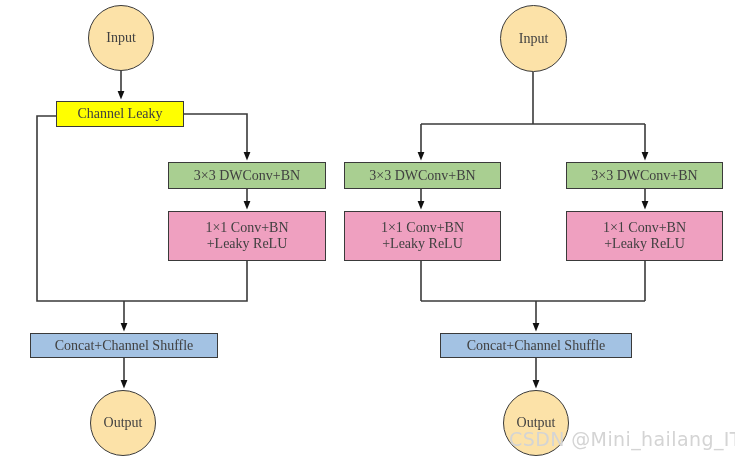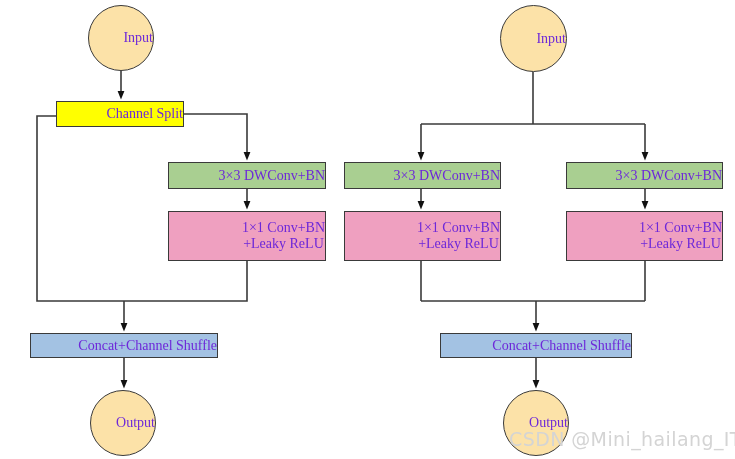--- a/index.html
+++ b/index.html
@@ -25,23 +25,23 @@
     width: 735px;
     height: 459px;
     pointer-events: none;
   }
   .node {
     position: absolute;
     box-sizing: border-box;
     border: 1px solid #3a3a3a;
     display: flex;
     align-items: center;
-    justify-content: flex-end;
+    justify-content: center;
     text-align: center;
-    color: #6d28d9;
+    color: #404040;
     line-height: 1.12;
     white-space: pre-line;
   }
   .circle {
     border-radius: 50%;
     font-size: 14px;
   }
   .rect {
     font-size: 14px;
   }
@@ -83,21 +83,21 @@
         <path d="M421,261 L421,301" fill="none" stroke="#3a3a3a" stroke-width="1.6" stroke-linecap="butt" stroke-linejoin="miter"></path>
         <path d="M645,261 L645,301" fill="none" stroke="#3a3a3a" stroke-width="1.6" stroke-linecap="butt" stroke-linejoin="miter"></path>
         <path d="M421,301 L645,301" fill="none" stroke="#3a3a3a" stroke-width="1.6" stroke-linecap="butt" stroke-linejoin="miter"></path>
         <path d="M536,301 L536,327" fill="none" stroke="#3a3a3a" stroke-width="1.6" stroke-linecap="butt" stroke-linejoin="miter" marker-end="url(#arrowhead)"></path>
         <path d="M536,358 L536,384" fill="none" stroke="#3a3a3a" stroke-width="1.6" stroke-linecap="butt" stroke-linejoin="miter" marker-end="url(#arrowhead)"></path>
       </g>
   </svg>
 
   <div id="node-layer">
       <div class="node circle" style="left: 88px; top: 5px; width: 66px; height: 66px; background: rgb(252, 226, 168);"><span>Input</span></div>
-      <div class="node rect" style="left: 56px; top: 101px; width: 128px; height: 26px; background: rgb(255, 255, 0);"><span>Channel Split</span></div>
+      <div class="node rect" style="left: 56px; top: 101px; width: 128px; height: 26px; background: rgb(255, 255, 0);"><span>Channel Leaky</span></div>
       <div class="node rect" style="left: 168px; top: 162px; width: 158px; height: 27px; background: rgb(169, 207, 145);"><span>3×3 DWConv+BN</span></div>
       <div class="node rect" style="left: 168px; top: 211px; width: 158px; height: 50px; background: rgb(239, 160, 192);"><span>1×1 Conv+BN
 +Leaky ReLU</span></div>
       <div class="node rect" style="left: 30px; top: 333px; width: 188px; height: 25px; background: rgb(163, 194, 227);"><span>Concat+Channel Shuffle</span></div>
       <div class="node circle" style="left: 90px; top: 390px; width: 66px; height: 66px; background: rgb(252, 226, 168);"><span>Output</span></div>
       <div class="node circle" style="left: 500px; top: 5px; width: 67px; height: 67px; background: rgb(252, 226, 168);"><span>Input</span></div>
       <div class="node rect" style="left: 344px; top: 162px; width: 157px; height: 27px; background: rgb(169, 207, 145);"><span>3×3 DWConv+BN</span></div>
       <div class="node rect" style="left: 344px; top: 211px; width: 157px; height: 50px; background: rgb(239, 160, 192);"><span>1×1 Conv+BN
 +Leaky ReLU</span></div>
       <div class="node rect" style="left: 566px; top: 162px; width: 157px; height: 27px; background: rgb(169, 207, 145);"><span>3×3 DWConv+BN</span></div>

